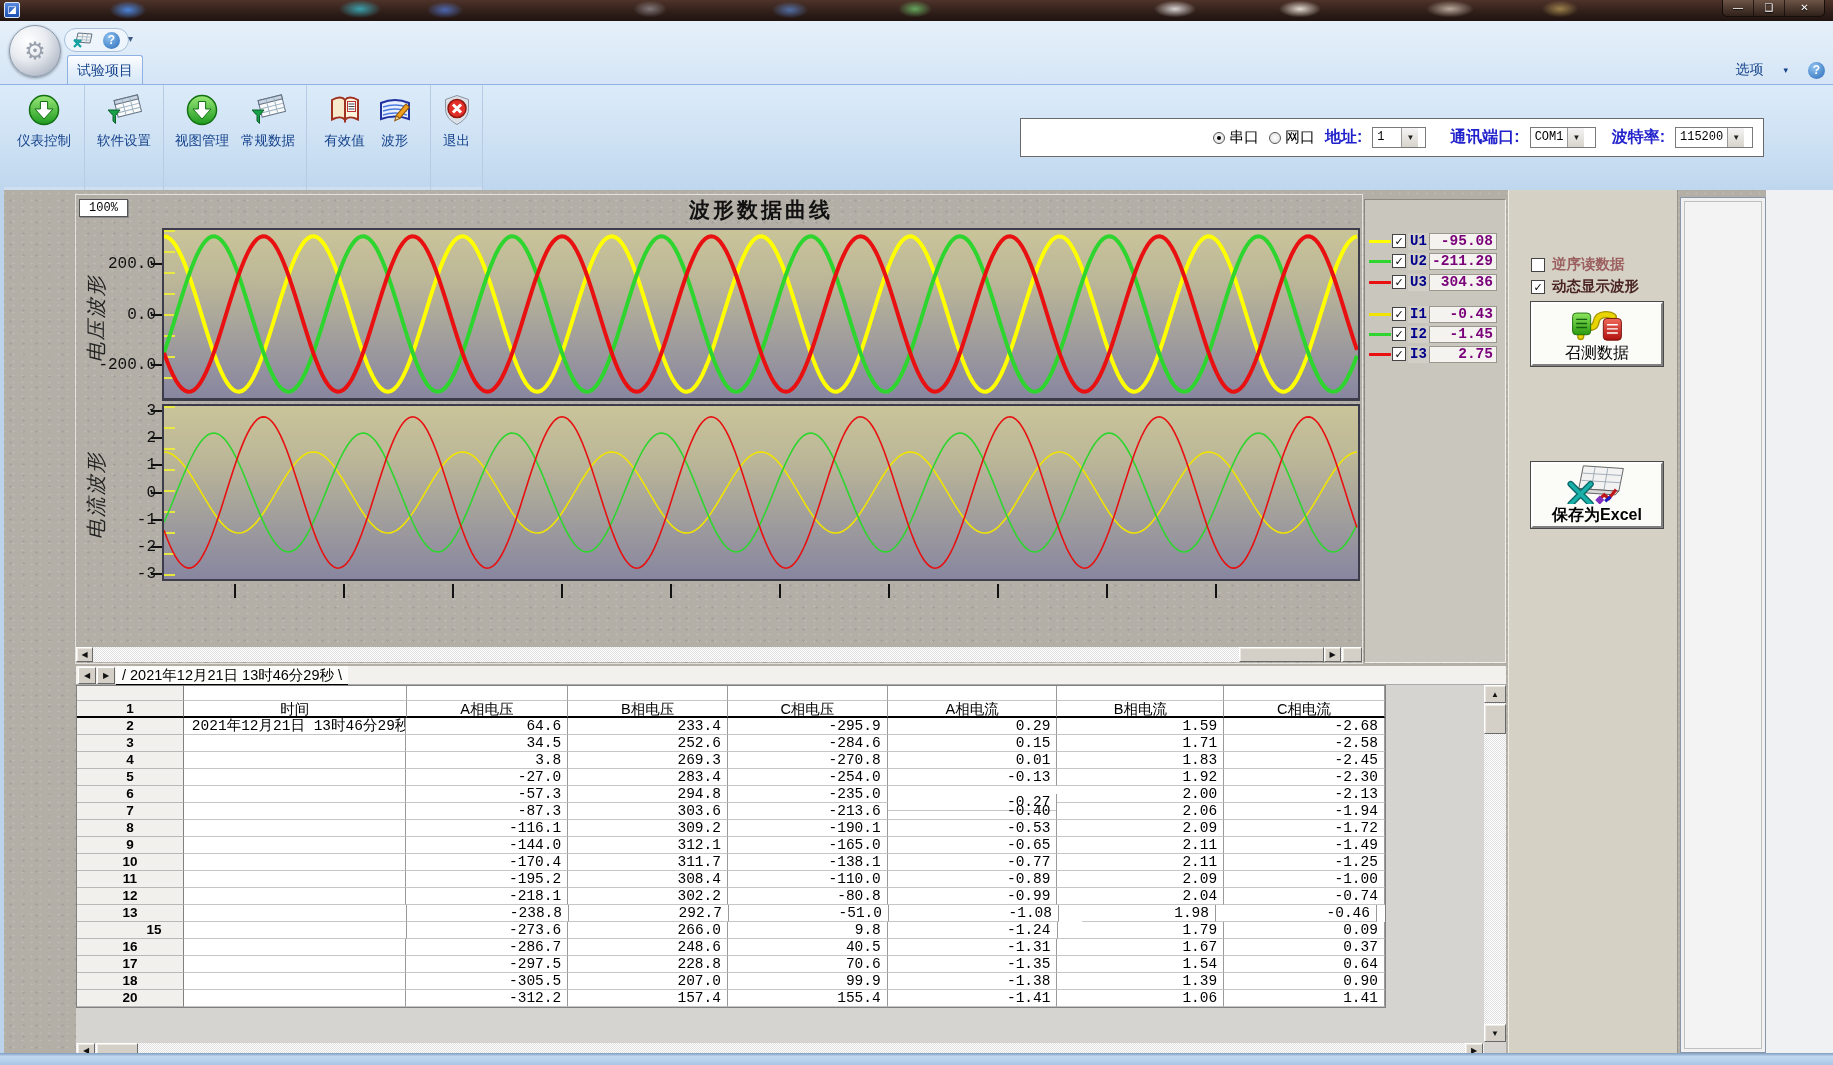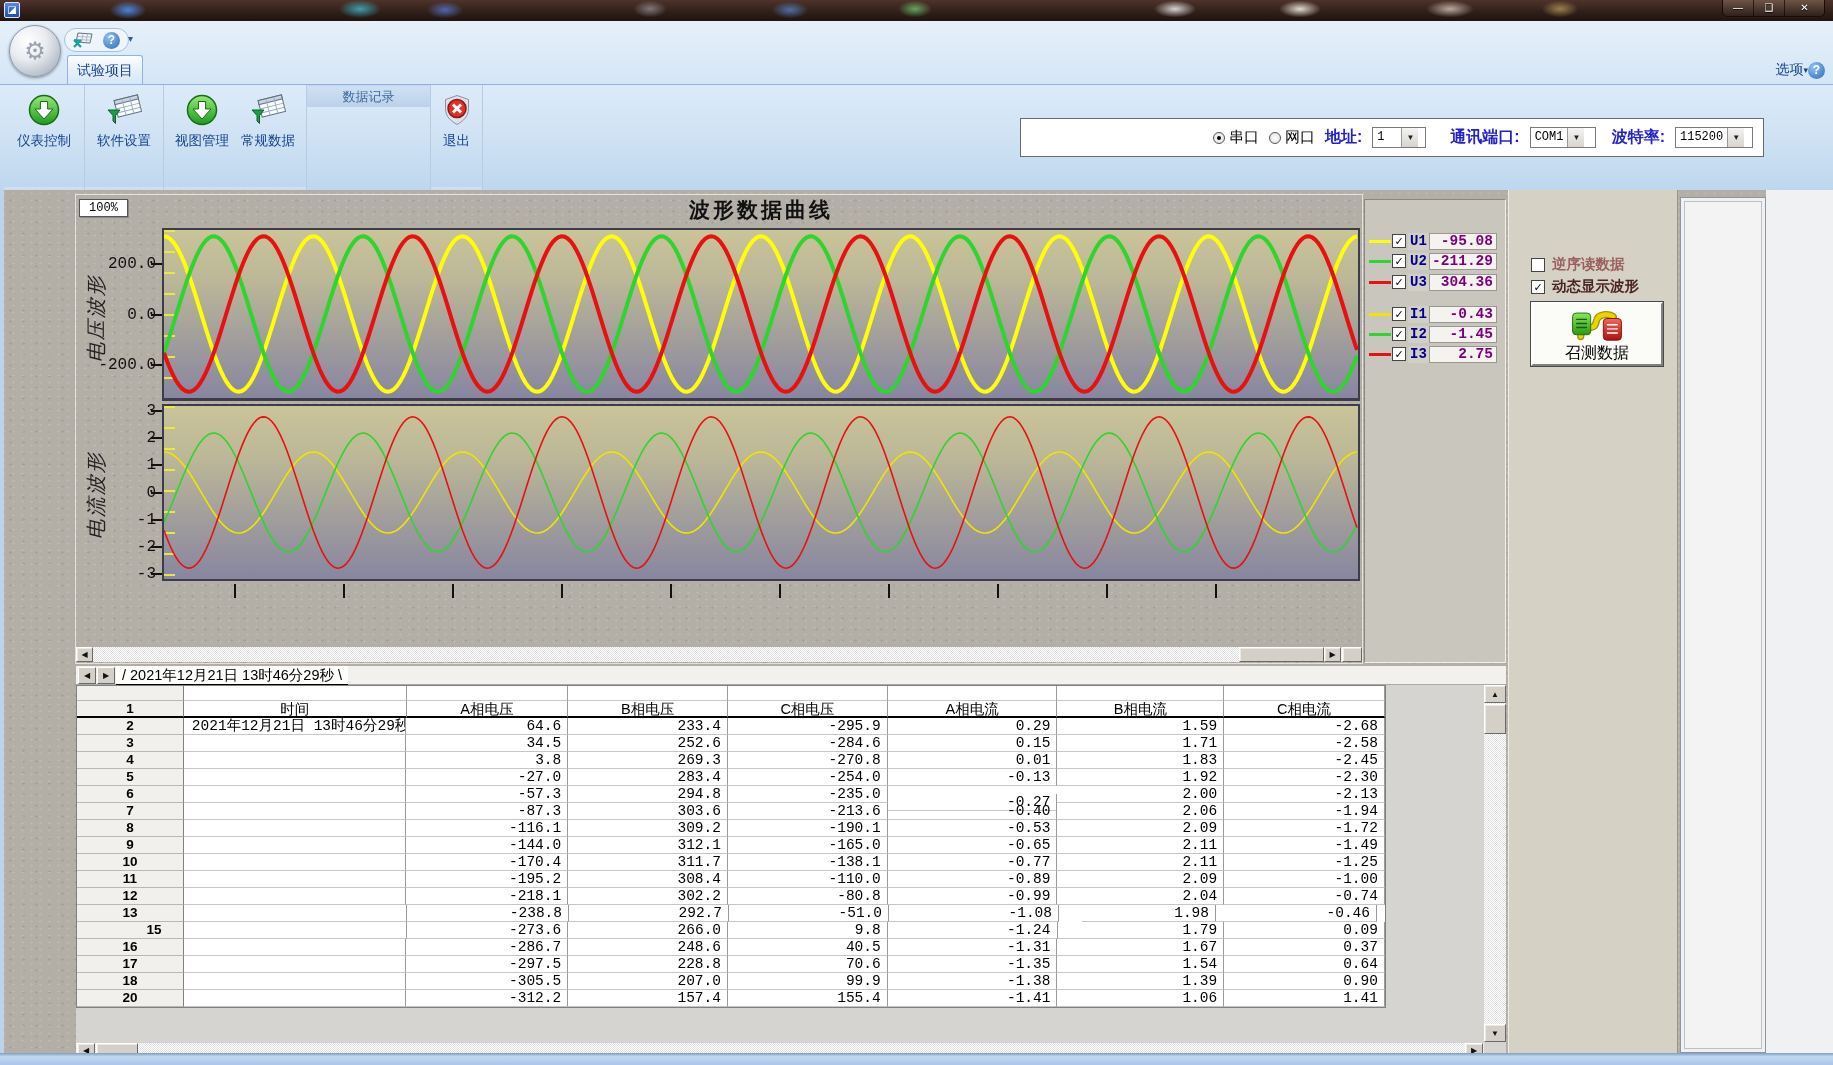--- a/index.html
+++ b/index.html
@@ -37,21 +37,21 @@
     background:radial-gradient(circle at 35% 30%,#ffffff 0%,#e8ebf0 40%,#b9c0cc 75%,#8f99a8 100%);
     border:1px solid #8898ac;box-shadow:0 1px 3px rgba(0,0,0,.4);color:#9aa2ae;font-size:24px;line-height:50px;text-align:center;}
   #qat{position:absolute;left:64px;top:7px;height:24px;padding:2px 8px;display:flex;align-items:center;gap:10px;
     background:rgba(255,255,255,.45);border:1px solid #a6c0dc;border-radius:12px;}
   #qat-more{position:absolute;left:128px;top:12px;color:#3a5a82;font-size:10px;}
   .qhelp{width:17px;height:17px;border-radius:50%;background:radial-gradient(circle at 35% 30%,#8ec2f0,#2a6ab8);
     color:#fff;font-size:12px;font-weight:bold;line-height:17px;text-align:center;}
   #tab-active{position:absolute;left:67px;top:34px;width:76px;height:29px;
     background:linear-gradient(#fdfeff,#e8f1fb 45%,#d6e7f8);border:1px solid #8db2e3;border-bottom:none;border-radius:3px 3px 0 0;
     color:#15428b;font-size:14px;text-align:center;line-height:28px;}
-  #options-area{position:absolute;right:8px;top:40px;display:flex;align-items:center;gap:0;}
+  #options-area{position:absolute;right:8px;top:40px;display:flex;align-items:center;gap:20px;}
   #options-label{color:#15428b;font-size:14px;}
   #options-caret{color:#15428b;font-size:9px;}
   #ribbon-body{position:absolute;left:0;top:63px;width:1833px;height:106px;
     background:linear-gradient(#dcebf9 0%,#cfe2f4 50%,#bed7ee 100%);border-top:1px solid #8db2e3;}
   .rgroup{position:absolute;top:0;height:123px;border-right:1px solid #b7cce4;display:flex;flex-direction:column;}
   .rbtns{flex:1;display:flex;justify-content:center;align-items:flex-start;gap:2px;padding-top:4px;}
   .rbtn{display:flex;flex-direction:column;align-items:center;padding:3px 5px;border-radius:3px;}
   .rbtn .icon{width:36px;height:36px;display:flex;align-items:center;justify-content:center;}
   .rbtn .lbl{color:#15428b;font-size:13.5px;margin-top:4px;white-space:nowrap;}
   .rlabel{height:22px;line-height:21px;text-align:center;color:#3e6aa0;font-size:13px;
@@ -260,20 +260,46 @@
                 <path d="M2 17 h12 l-4.5 5.5 v8 l-2.5 -2.5 v-5.5 z" fill="#18a048" stroke="#0a6028"></path>
               </svg>
           </span>
           <span class="lbl">常规数据</span>
         </div>
       </div>
       <div class="rlabel">常规数据</div>
     </div>
 
     <div class="rgroup" style="left:307px;width:124px;">
+      <div class="rbtns">
+        <div class="rbtn">
+          <span class="icon">
+            <svg width="34" height="34" viewBox="0 0 34 34">
+                <path d="M4 7 C10 3.5,15 4,17 7 V27 C15 24,10 23.5,4 26.5 Z" fill="#f6e9cc" stroke="#a03020" stroke-width="2"></path>
+                <path d="M30 7 C24 3.5,19 4,17 7 V27 C19 24,24 23.5,30 26.5 Z" fill="#fdf4de" stroke="#a03020" stroke-width="2"></path>
+                <rect x="19.5" y="8.5" width="8" height="10" fill="#fff" stroke="#c03030"></rect>
+                <path d="M20.5 11 h6 M20.5 13.5 h6 M20.5 16 h6" stroke="#444" stroke-width="1"></path>
+              </svg>
+          </span>
+          <span class="lbl">有效值</span>
+        </div>
+        <div class="rbtn">
+          <span class="icon">
+            <svg width="36" height="34" viewBox="0 0 36 34">
+                <path d="M4 10 q14 -6 28 0 v16 q-14 -5 -28 0 z" fill="#e8f0ff" stroke="#2030a0" stroke-width="2"></path>
+                <path d="M6 14 q12 -4 24 0 M6 18 q12 -4 24 0 M6 22 q12 -4 24 0" stroke="#4a7ae0" stroke-width="1.4" fill="none"></path>
+                <g transform="rotate(40 24 20)">
+                  <rect x="22" y="10" width="4.5" height="15" fill="#f0a020" stroke="#905808"></rect>
+                  <polygon points="22,25 26.5,25 24.2,30" fill="#f8d8a8" stroke="#905808"></polygon>
+                </g>
+              </svg>
+          </span>
+          <span class="lbl">波形</span>
+        </div>
+      </div>
       <div class="rlabel">数据记录</div>
     </div>
 
     <div class="rgroup" style="left:431px;width:52px;">
       <div class="rbtns">
         <div class="rbtn">
           <span class="icon">
             <svg width="34" height="34" viewBox="0 0 34 34">
                 <path d="M17 2.5 l11.5 4 v9 c0 8.5 -5.5 12.5 -11.5 16 c-6 -3.5 -11.5 -7.5 -11.5 -16 v-9 z" fill="#dde2e8" stroke="#8893a2"></path>
                 <circle cx="17" cy="15.5" r="9" fill="#e23028" stroke="#8f1710" stroke-width="1.5"></circle>
@@ -439,20 +465,33 @@
       <path d="M11 36 C11 20 26 32 28 20 C30 8 46 12 47 14" fill="none" stroke="#a89500" stroke-width="8" stroke-linecap="round"></path>
       <path d="M11 36 C11 20 26 32 28 20 C30 8 46 12 47 14" fill="none" stroke="#e8d400" stroke-width="5" stroke-linecap="round"></path>
       <rect x="2" y="10" width="20" height="24" rx="4" fill="url(#gr-greennote)" stroke="#1a6a0a"></rect>
       <path d="M6 17 h12 M6 21.5 h12 M6 26 h12" stroke="#156010" stroke-width="1.6"></path>
       <rect x="36" y="16" width="20" height="24" rx="4" fill="url(#gr-rednote)" stroke="#701008"></rect>
       <path d="M40 23 h12 M40 27.5 h12 M40 32 h12" stroke="#fff" stroke-width="1.6"></path>
     </svg>
     <span class="blbl">召测数据</span>
   </div>
 
+  <div class="panel-btn" style="top:272px;height:66px;">
+    <svg width="66" height="42" viewBox="0 0 66 44">
+      <polygon points="18,2 62,5 57,30 13,27" fill="#f2f2f2" stroke="#555"></polygon>
+      <path d="M17 10 L60 12.6 M16 18 L58.6 20.6 M31 2.9 L26.7 27.9 M45 3.8 L40.6 28.8" stroke="#9aa8b4" fill="none"></path>
+      <polygon points="13,27 57,30 53,34 9,31" fill="#d8d8d8" stroke="#555"></polygon>
+      <path d="M4 22 L26 44 M26 22 L4 44" stroke="#0a6868" stroke-width="7" stroke-linecap="round"></path>
+      <path d="M4 22 L26 44 M26 22 L4 44" stroke="#18b0a8" stroke-width="4" stroke-linecap="round"></path>
+      <path d="M34 40 l7 -6 5 4 8 -10" fill="none" stroke="#c01818" stroke-width="3.5"></path>
+      <rect x="33" y="36" width="7" height="7" fill="#8030c0" transform="rotate(45 36 39)"></rect>
+      <path d="M42 41 l6 -5" stroke="#2020c0" stroke-width="3.5"></path>
+    </svg>
+    <span class="blbl" style="font-weight:bold;">保存为Excel</span>
+  </div>
 </div>
 
 <div id="white-panel">
     <div class="inner"></div>
   </div>
 <div id="far-right"></div>
 
 <div id="table-region">
   <div id="tabstrip">
     <div class="nav-btn" style="left:2px;">◀</div>

